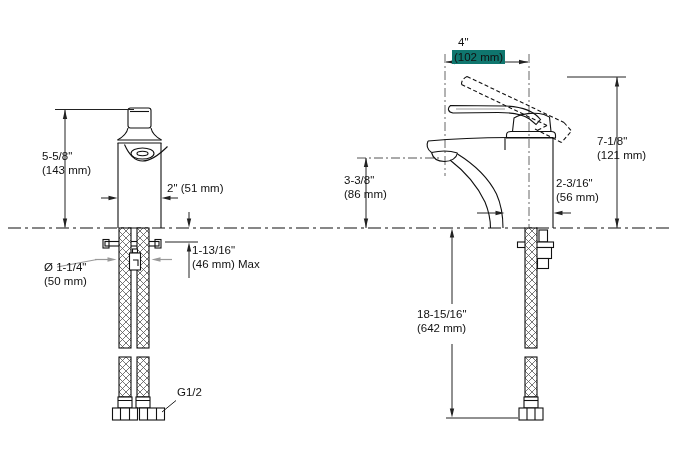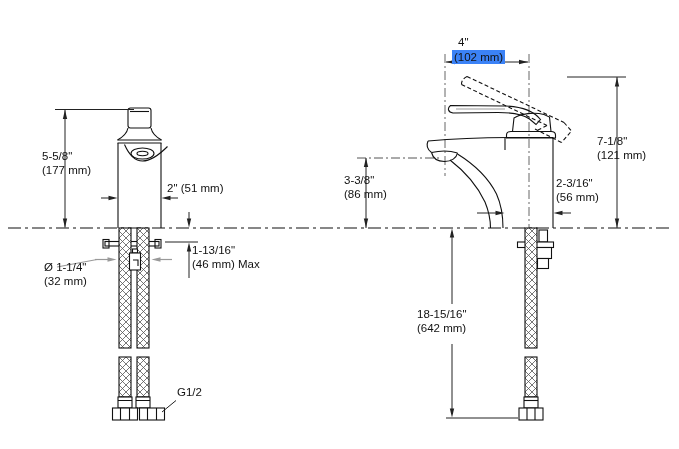--- a/index.html
+++ b/index.html
@@ -1,20 +1,20 @@
 <!DOCTYPE html>
 <html><head>
 <meta charset="utf-8">
 <style>
   html,body{margin:0;padding:0;background:#fff;}
   #stage{position:relative;width:679px;height:449px;background:#fff;overflow:hidden;
          font-family:"Liberation Sans",sans-serif;}
   #stage svg{position:absolute;left:0;top:0;}
   .lbl{position:absolute;font-size:11.5px;line-height:14px;color:#111;white-space:nowrap;}
-  .lbl.bg{background:#3b82f6;padding:0 2px;text-align:right;}
+  .lbl.bg{background:#0f766e;padding:0 2px;text-align:right;}
 </style>
 </head>
 <body>
 
 <div id="stage">
 
 <svg width="679" height="449" viewBox="0 0 679 449">
   <defs>
     <pattern id="braid" patternUnits="userSpaceOnUse" width="7" height="7">
       <rect width="7" height="7" fill="#fff"></rect>
@@ -157,30 +157,30 @@
 
     <path d="M452,232 V304 M452,344 V414"></path>
     <polygon points="452,228.5 449.8,237.5 454.2,237.5" fill="#222" stroke="none"></polygon>
     <polygon points="452,417.5 449.8,408.5 454.2,408.5" fill="#222" stroke="none"></polygon>
     <path d="M446,418 H518"></path>
   </g>
 </svg>
 
 <div class="lbl" style="left:42px;top:149px;">
   <div>5-5/8"</div>
-  <div>(177 mm)</div>
+  <div>(143 mm)</div>
 </div>
 
 <div class="lbl" style="left:167px;top:181px;">
   <div>2" (51 mm)</div>
 </div>
 
 <div class="lbl" style="left:44px;top:260px;">
   <div>Ø 1-1/4"</div>
-  <div>(32 mm)</div>
+  <div>(50 mm)</div>
 </div>
 
 <div class="lbl" style="left:192px;top:243px;">
   <div>1-13/16"</div>
   <div>(46 mm) Max</div>
 </div>
 
 <div class="lbl" style="left:177px;top:385px;text-align:center;">
   <div>G1/2</div>
 </div>

